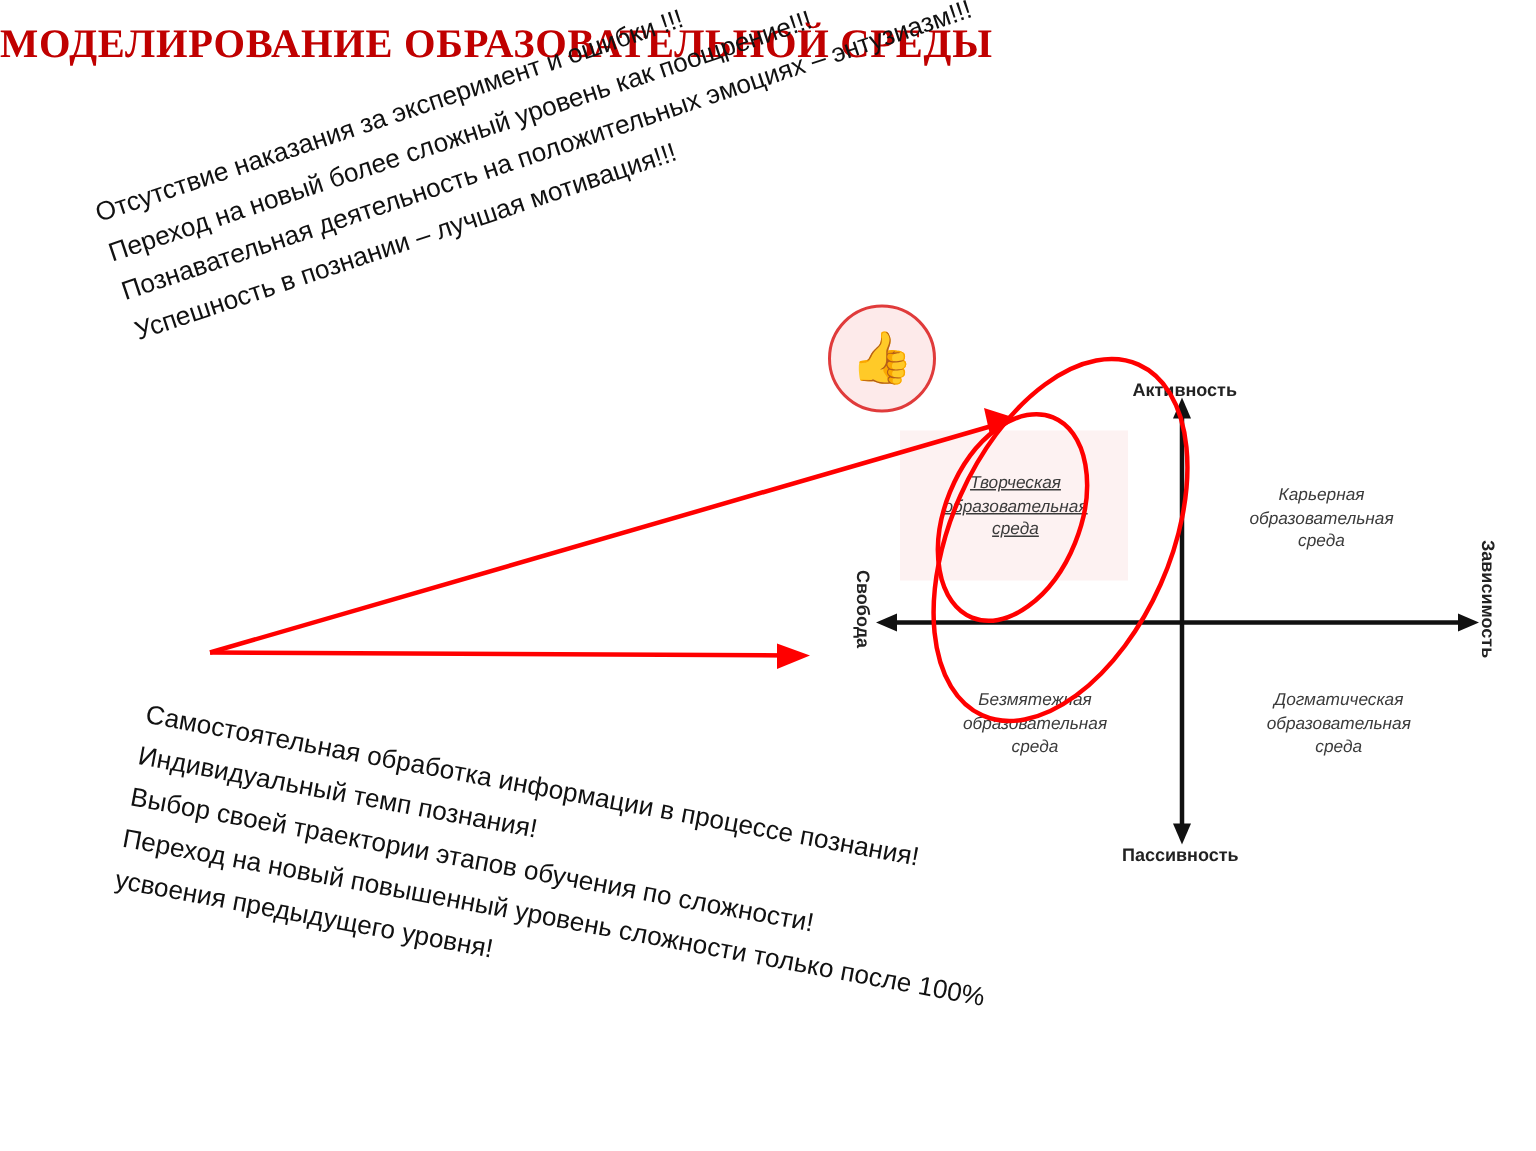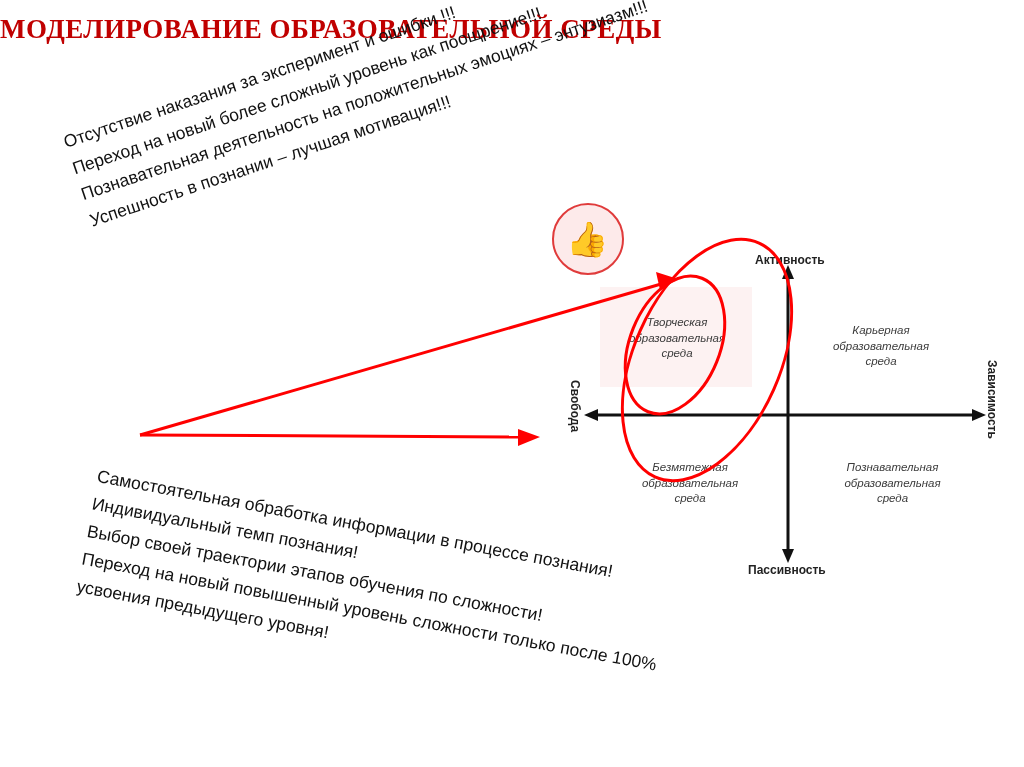--- a/index.html
+++ b/index.html
@@ -79,21 +79,21 @@
     left: 38px;
     top: 155px;
     height: 90px;
   }
   #lbl-zavisimost {
     left: 455px;
     top: 135px;
     height: 115px;
   }
 
-  #lbl-tvorch { left: 82px; top: 90px; width: 130px; }
+  #lbl-tvorch { left: 82px; top: 90px; width: 130px; text-decoration: underline; }
   #lbl-karyer { left: 286px; top: 98px; width: 130px; }
   #lbl-bezmyat { left: 95px; top: 235px; width: 130px; }
   #lbl-dogmat { left: 295px; top: 235px; width: 135px; }
 
   
   #creative-box {
     position: absolute;
     left: 70px;
     top: 62px;
     width: 152px;
@@ -193,21 +193,21 @@
       <div>среда</div>
     </div>
 
     <div class="q-label" id="lbl-bezmyat">
       <div>Безмятежная</div>
       <div>образовательная</div>
       <div>среда</div>
     </div>
 
     <div class="q-label" id="lbl-dogmat">
-      <div>Познавательная</div>
+      <div>Догматическая</div>
       <div>образовательная</div>
       <div>среда</div>
     </div>
   </div>
 
   <div id="thumb">
     <span>👍</span>
   </div>
 
   <div id="ann-top">

